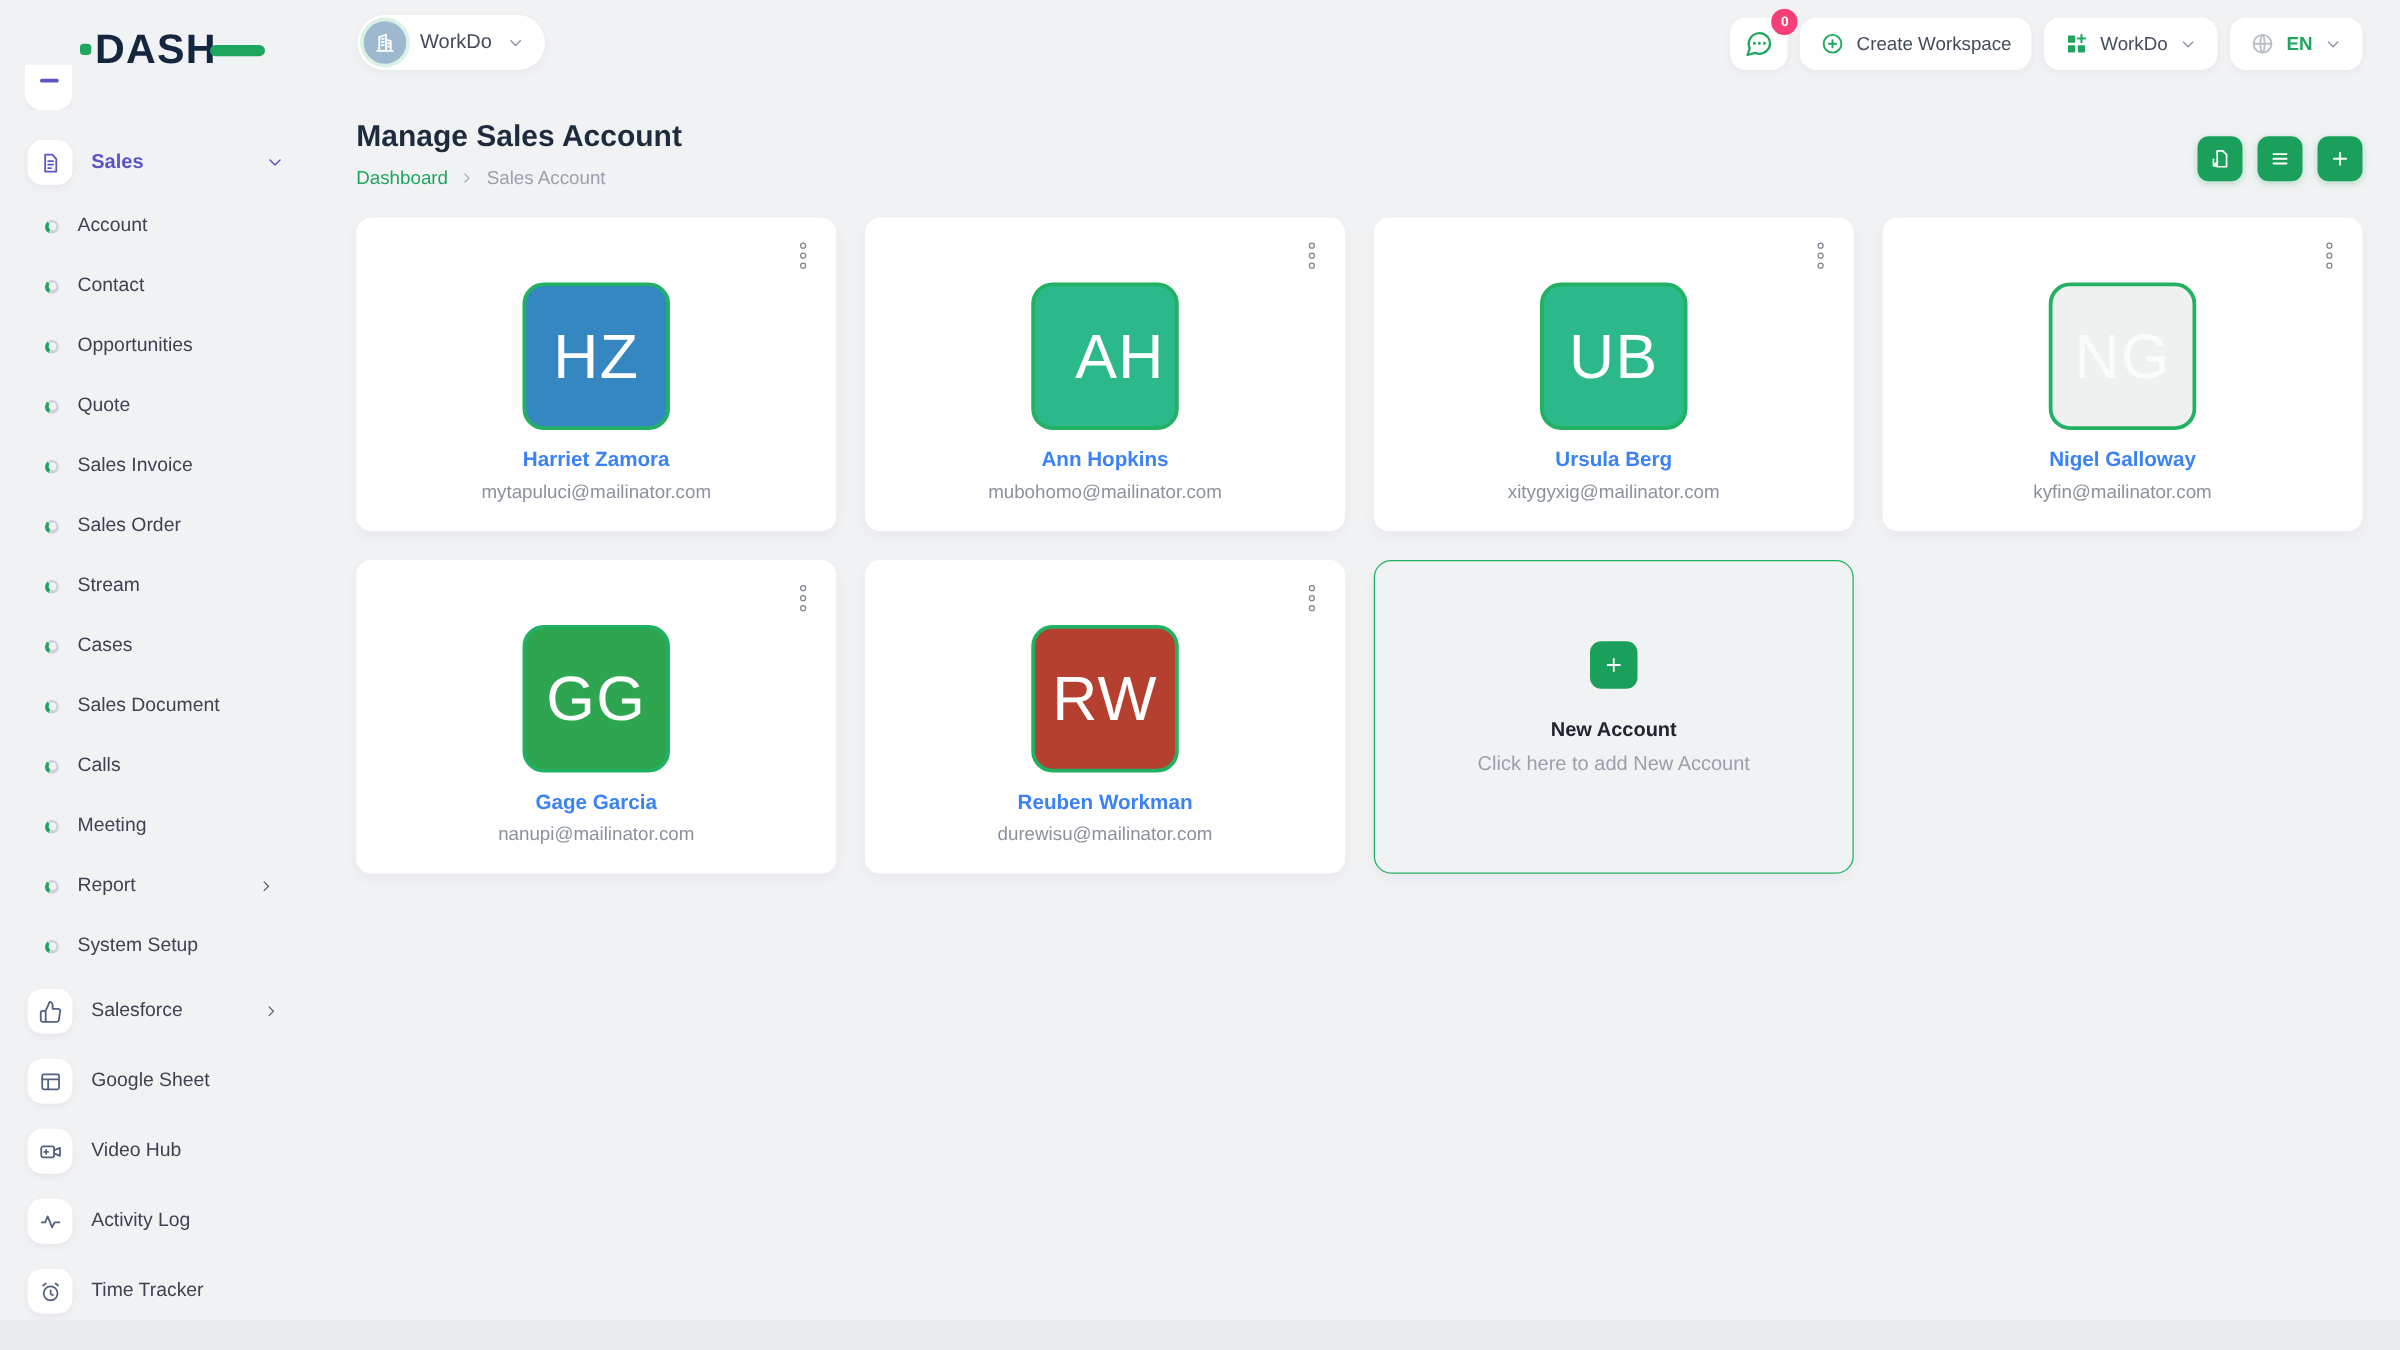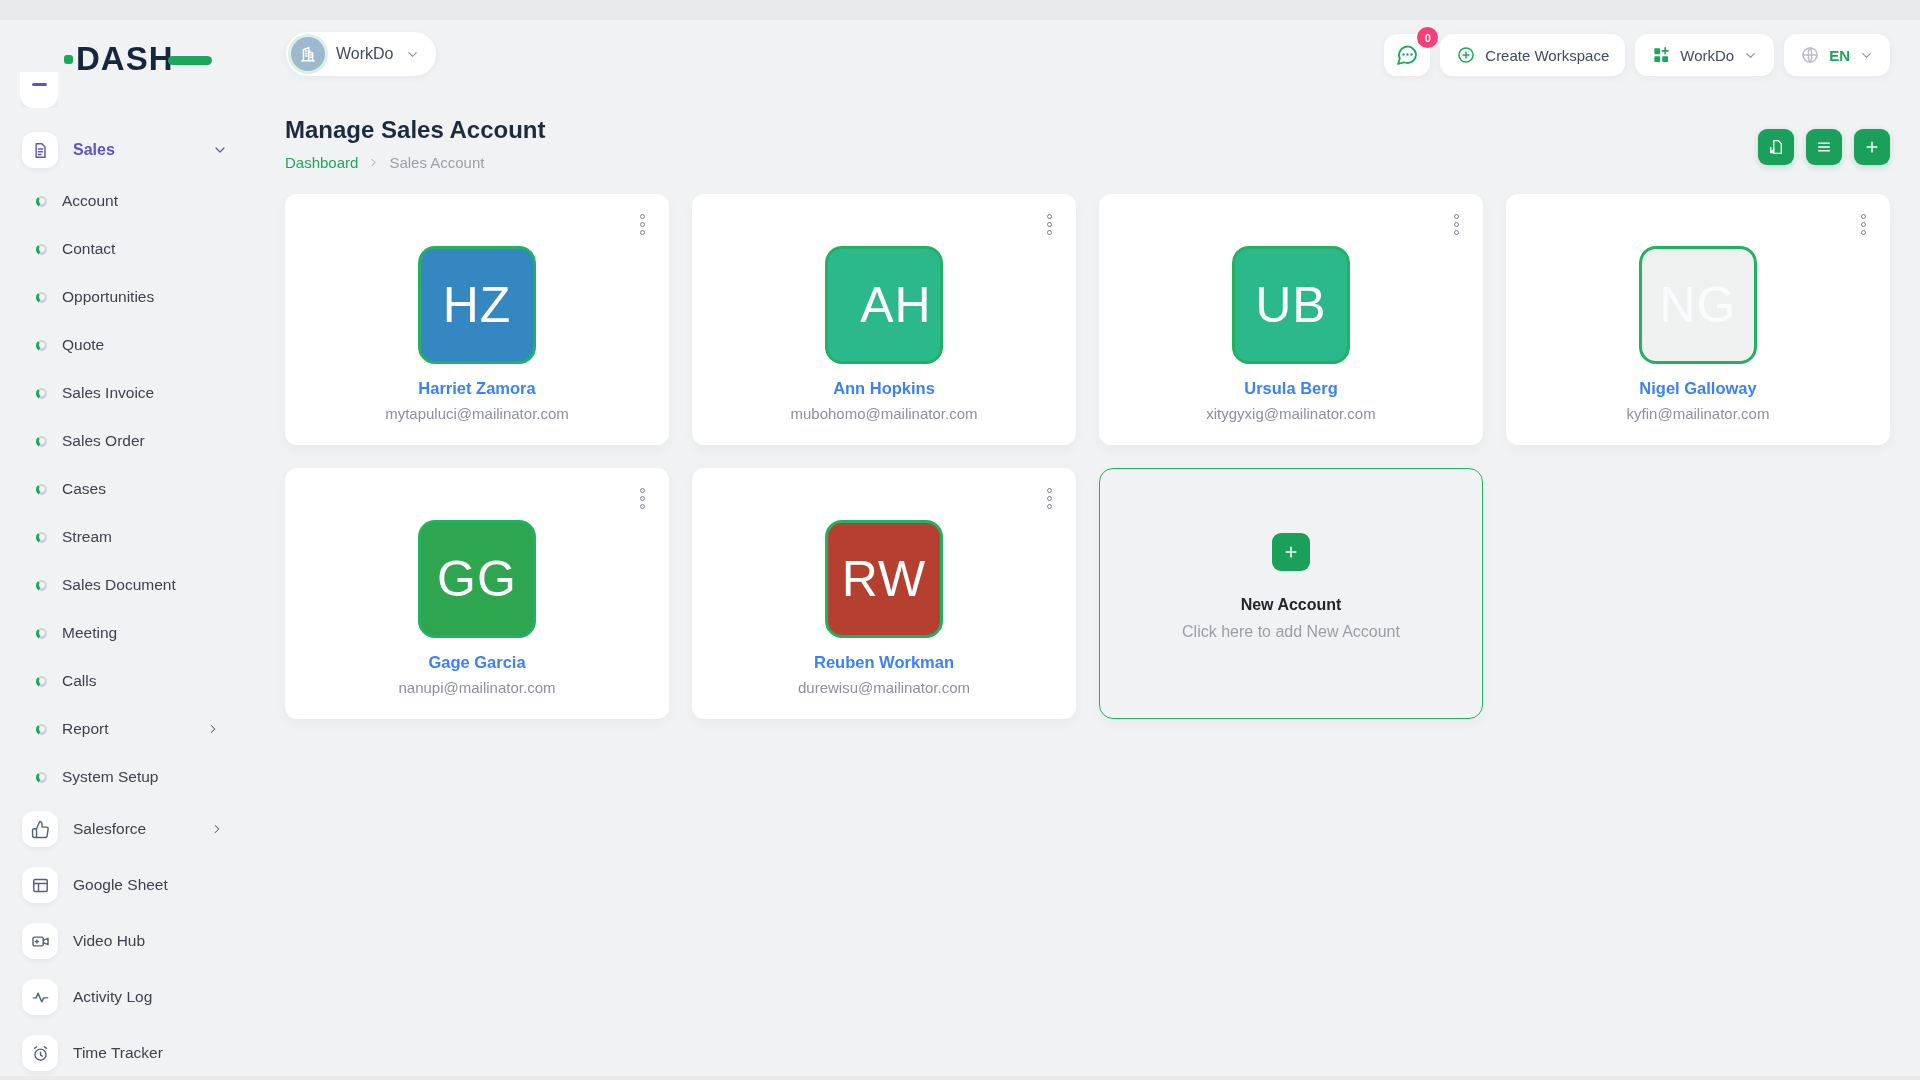--- a/index.html
+++ b/index.html
@@ -1,21 +1,20 @@
 <!DOCTYPE html>
 <html><head>
 <meta charset="utf-8">
 <style>
   * { margin:0; padding:0; box-sizing:border-box; }
   html,body { background:#e8eaed; }
   .app {
     position:relative; width:1920px; height:1056px; overflow:hidden;
     background:#f1f2f4; font-family:"Liberation Sans","DejaVu Sans",sans-serif;
     color:#3c4350;
-    margin-top:20px;
   }
   .icn { display:inline-flex; }
   .icn svg { width:100%; height:100%; fill:none; stroke:currentColor; stroke-width:1.8; stroke-linecap:round; stroke-linejoin:round; }
 
   
   .topbar { position:absolute; left:0; top:0; width:1920px; height:72px; }
   .logo { position:absolute; left:64px; top:20px; display:flex; align-items:center; cursor:pointer; }
   .logo-dot { width:9px; height:9px; border-radius:3px; background:var(--green); margin-right:3px; }
   .logo-text { font-size:33px; font-weight:800; letter-spacing:1px; color:#15273f; }
   .logo-dash { width:44px; height:9px; border-radius:5px; background:var(--green); margin-left:-6px; margin-top:2px; }
@@ -254,53 +253,53 @@
             <i></i>
           </span>
     <span class="sub-label">Sales Order</span>
 
   </div>
 
   <div class="sub-item">
     <span class="bullet">
             <i></i>
           </span>
+    <span class="sub-label">Stream</span>
+
+  </div>
+
+  <div class="sub-item">
+    <span class="bullet">
+            <i></i>
+          </span>
     <span class="sub-label">Cases</span>
 
   </div>
 
   <div class="sub-item">
     <span class="bullet">
             <i></i>
           </span>
-    <span class="sub-label">Stream</span>
-
-  </div>
-
-  <div class="sub-item">
-    <span class="bullet">
-            <i></i>
-          </span>
     <span class="sub-label">Sales Document</span>
 
   </div>
 
   <div class="sub-item">
     <span class="bullet">
             <i></i>
           </span>
+    <span class="sub-label">Calls</span>
+
+  </div>
+
+  <div class="sub-item">
+    <span class="bullet">
+            <i></i>
+          </span>
     <span class="sub-label">Meeting</span>
-
-  </div>
-
-  <div class="sub-item">
-    <span class="bullet">
-            <i></i>
-          </span>
-    <span class="sub-label">Calls</span>
 
   </div>
 
   <div class="sub-item">
     <span class="bullet">
             <i></i>
           </span>
     <span class="sub-label">Report</span>
     <span class="icn sub-chev">
             <svg viewBox="0 0 24 24">

